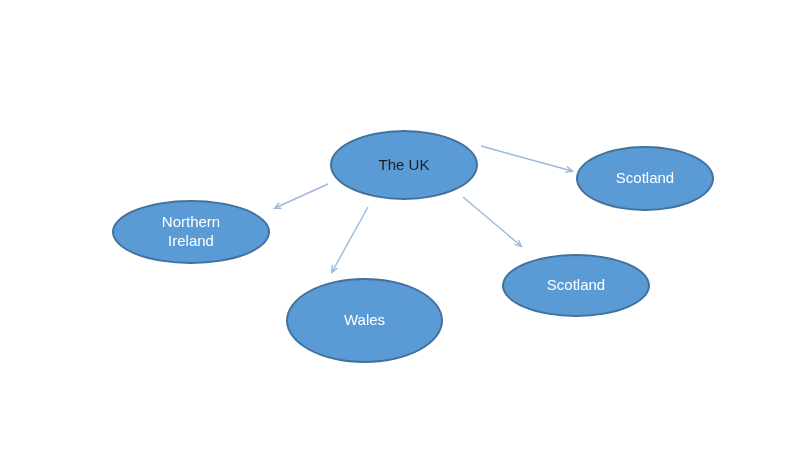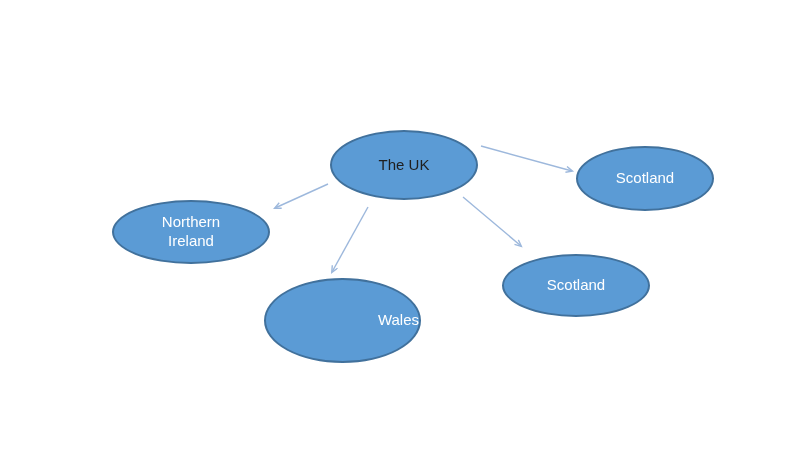--- a/index.html
+++ b/index.html
@@ -75,21 +75,21 @@
   </div>
 
   <div class="node" style="left:576px; top:146px; width:138px; height:65px;justify-content:center;">
     <span class="label">Scotland</span>
   </div>
 
   <div class="node node--ni" style="left:112px; top:200px; width:158px; height:64px;">
     <span class="label">Northern Ireland</span>
   </div>
 
-  <div class="node" style="left:264px; top:278px; width:157px; height:85px;justify-content:flex-end;">
+  <div class="node" style="left:286px; top:278px; width:157px; height:85px;">
     <span class="label">Wales</span>
   </div>
 
   <div class="node" style="left:502px; top:254px; width:148px; height:63px;">
     <span class="label">Scotland</span>
   </div>
 
 </div>
 
 </body></html>

